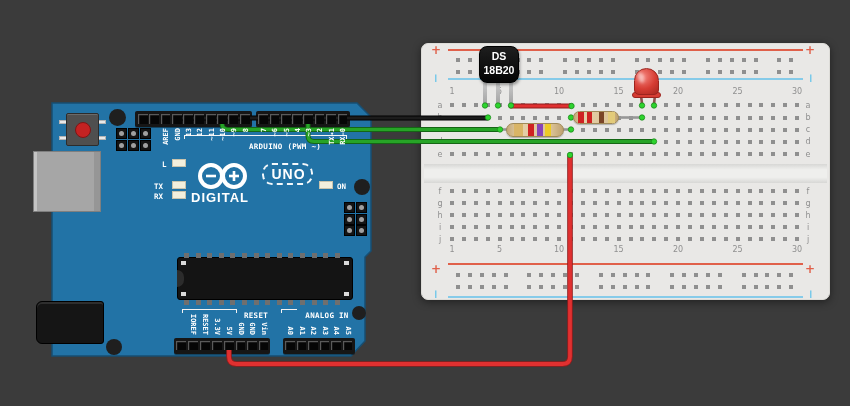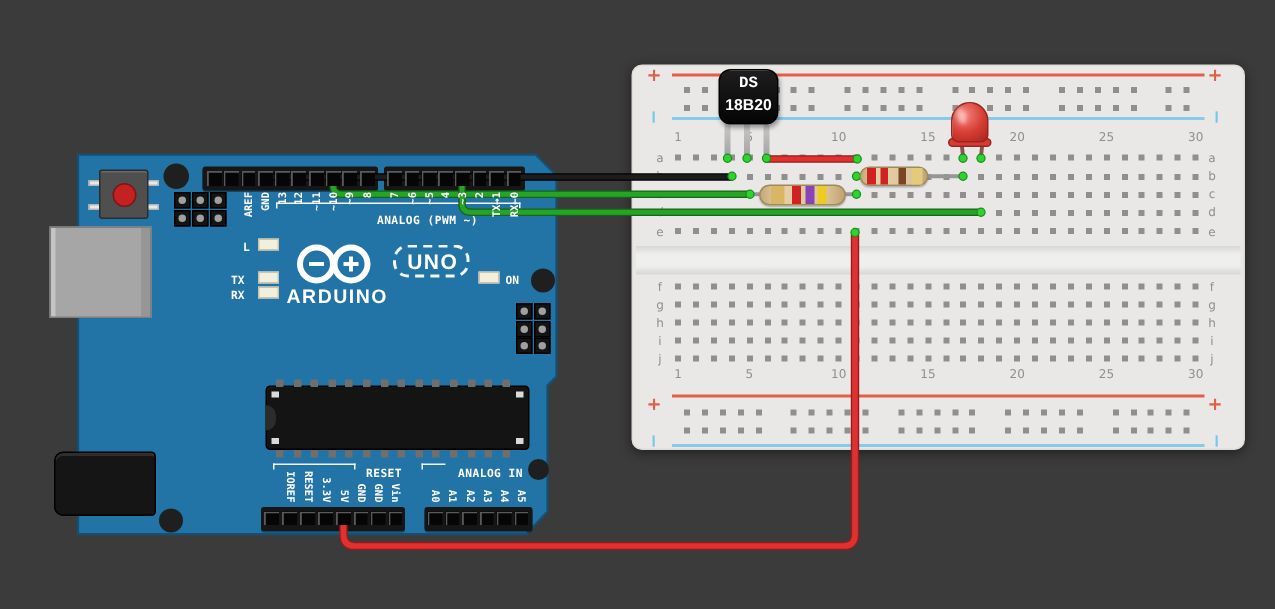--- a/index.html
+++ b/index.html
@@ -515,39 +515,39 @@
     <div class="mnt" style="left:106px;top:339px;width:16px;height:16px;"></div>
 
     <div class="strip" style="left:135px;top:111px;width:117px;height:16px;"></div>
     <div class="strip" style="left:256px;top:111px;width:94px;height:16px;"></div>
     <div class="strip" style="left:174px;top:337.5px;width:96px;height:16px;"></div>
     <div class="strip" style="left:282.5px;top:337.5px;width:72.5px;height:16px;"></div>
 
     <div class="gline" style="left:184px;top:135px;width:163px;"></div>
     <div class="gtick" style="left:184px;top:135px;"></div>
     <div class="gtick" style="left:345.6px;top:135px;"></div>
-    <div class="silk gtitle txt" style="left:215px;top:141.5px;width:140px;">ANALOG (PWM ~)</div>
+    <div class="silk gtitle txt" style="left:215px;top:141.5px;width:140px;">ARDUINO (PWM ~)</div>
 
     <div class="gline" style="left:182px;top:308.5px;width:55px;"></div>
     <div class="gtick" style="left:182px;top:308.5px;"></div>
     <div class="gtick" style="left:235.6px;top:308.5px;"></div>
     <div class="silk gtitle txt" style="left:226px;top:310.5px;width:60px;">RESET</div>
 
     <div class="gline" style="left:281px;top:308.5px;width:16px;"></div>
     <div class="gtick" style="left:281px;top:308.5px;"></div>
     <div class="silk gtitle txt" style="left:292px;top:310.5px;width:70px;">ANALOG IN</div>
 
     <svg width="70" height="40" style="left:190px;top:156px;">
       <circle cx="21" cy="20" r="11" fill="none" stroke="#fff" stroke-width="4"></circle>
       <circle cx="44" cy="20" r="11" fill="none" stroke="#fff" stroke-width="4"></circle>
       <rect x="16" y="18.7" width="10" height="2.6" fill="#fff"></rect>
       <rect x="39" y="18.7" width="10" height="2.6" fill="#fff"></rect>
       <rect x="42.7" y="15" width="2.6" height="10" fill="#fff"></rect>
     </svg>
-    <div class="silk txt" style="left:191px;top:190px;width:70px;font-size:13px;letter-spacing:1px;font-family:'Liberation Sans',sans-serif;">ARDUINO</div>
+    <div class="silk txt" style="left:191px;top:190px;width:70px;font-size:13px;letter-spacing:1px;font-family:'Liberation Sans',sans-serif;">DIGITAL</div>
     <div style="left:262px;top:163px;width:51px;height:22px;border:2px dashed rgba(255,255,255,.95);border-radius:10px;"></div>
     <div class="silk txt" style="left:266px;top:166px;width:45px;font-size:14px;letter-spacing:1px;text-align:center;font-family:'Liberation Sans',sans-serif;">UNO</div>
 
     <div class="silk ledlab" style="left:162px;top:159.5px;">L</div>
     <div class="ledrect" style="left:172px;top:159px;"></div>
     <div class="silk ledlab" style="left:154px;top:181.5px;">TX</div>
     <div class="ledrect" style="left:172px;top:181px;"></div>
     <div class="silk ledlab" style="left:154px;top:191.5px;">RX</div>
     <div class="ledrect" style="left:172px;top:191px;"></div>
     <div class="ledrect" style="left:319px;top:181px;"></div>
@@ -559,21 +559,21 @@
     <div class="chipmark" style="left:181px;top:292px;"></div>
     <div class="chipmark" style="left:344px;top:261px;"></div>
     <div class="chipmark" style="left:344px;top:292px;"></div>
   </div>
 
   <div>
     <div class="leg" style="left:482.8px;top:79px;height:28px;"></div>
     <div class="leg" style="left:495.8px;top:79px;height:28px;"></div>
     <div class="leg" style="left:508.8px;top:79px;height:28px;"></div>
     <div style="left:479px;top:46px;width:40px;height:37px;border-radius:8px;background:linear-gradient(180deg,#1e1e1e,#040404);border:1px solid #000;box-shadow:1px 2px 3px rgba(0,0,0,.35);"></div>
-    <div class="txt" style="left:479px;top:50px;width:40px;text-align:center;color:#fff;font-weight:bold;font-size:10.5px;font-family:Liberation Mono, monospace;">DS</div>
+    <div class="txt" style="left:479px;top:50px;width:40px;text-align:center;color:#fff;font-weight:bold;font-size:10.5px;font-family:Liberation Sans, sans-serif;">DS</div>
     <div class="txt" style="left:479px;top:64px;width:40px;text-align:center;color:#fff;font-weight:bold;font-size:10.5px;font-family:'Liberation Sans',sans-serif;">18B20</div>
   </div>
 
   <svg id="wiresvg" width="850" height="406" style="left:0;top:0">
     <path d="M500 129.5 H508" stroke="#969696" stroke-width="2.6" fill="none"></path>
     <path d="M562 129.5 H571" stroke="#969696" stroke-width="2.6" fill="none"></path>
     <path d="M571 117.5 H578" stroke="#969696" stroke-width="2.6" fill="none"></path>
     <path d="M618 117.5 H642" stroke="#969696" stroke-width="2.6" fill="none"></path>
     <path d="M641 95 L642 104" stroke="#8a5450" stroke-width="2.6" fill="none"></path>
     <path d="M655 95 L654 104" stroke="#8a5450" stroke-width="2.6" fill="none"></path>

